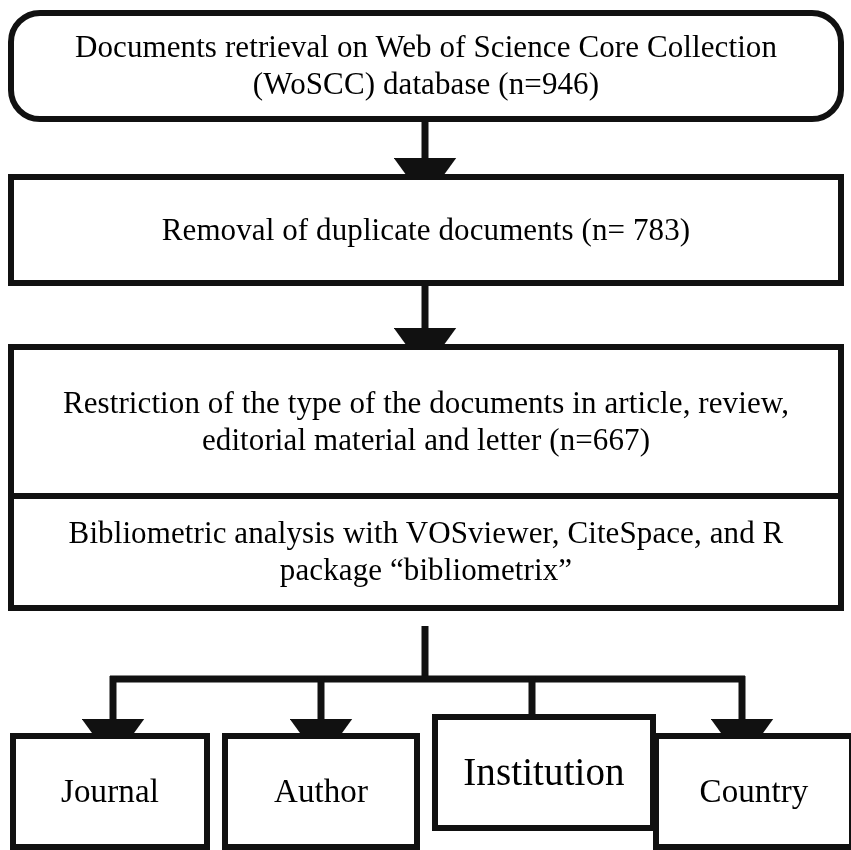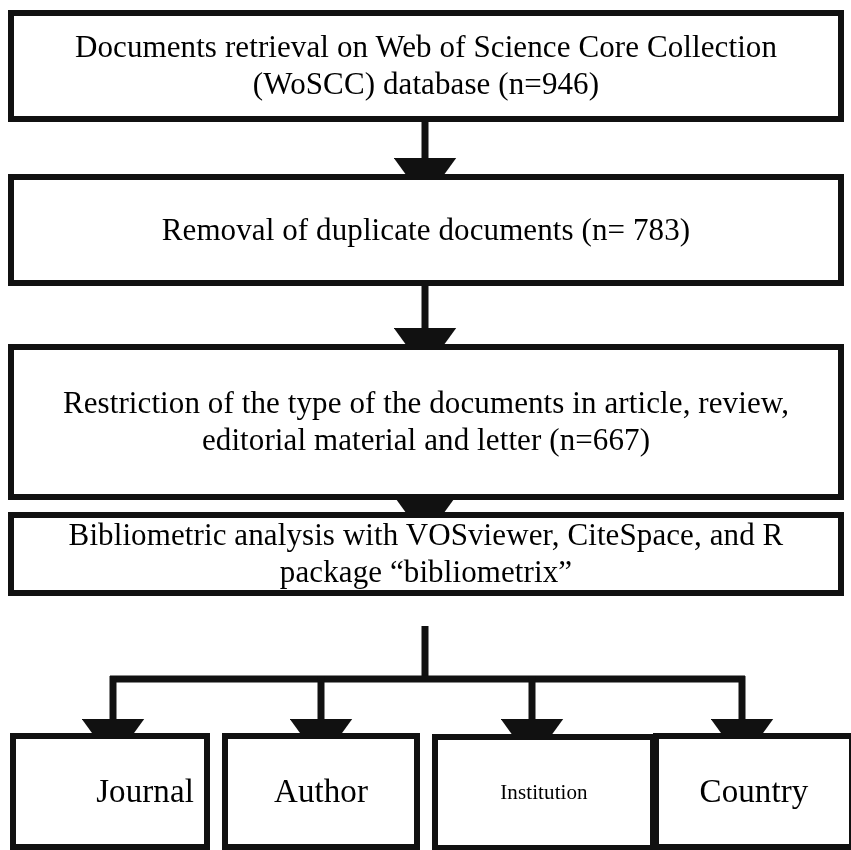--- a/index.html
+++ b/index.html
@@ -35,42 +35,43 @@
   .node .node-text {
     display: block;
     width: 100%;
     font-weight: 400;
     letter-spacing: 0.1px;
   }
   
   #node-retrieval {
     left: 8px;  top: 10px;  width: 836px;  height: 112px;
     font-size: 31px;
+    border-radius: 32px;
   }
   #node-dedup {
     left: 8px;  top: 174px; width: 836px;  height: 112px;
     font-size: 31px;
   }
   #node-restriction {
     left: 8px;  top: 344px; width: 836px;  height: 156px;
     font-size: 31px;
   }
   #node-analysis {
-    left: 8px;  top: 512px; width: 836px;  height: 84px;
+    left: 8px;  top: 493px; width: 836px;  height: 118px;
     font-size: 31px;
   }
   
   #node-journal {
-    left: 10px;  top: 733px; width: 200px; height: 117px; font-size: 33px; text-align: right;
+    left: 10px;  top: 733px; width: 200px; height: 117px; font-size: 33px;
   }
   #node-author {
     left: 222px; top: 733px; width: 198px; height: 117px; font-size: 33px; justify-content: flex-end;
   }
   #node-institution {
-    left: 432px; top: 734px; width: 224px; height: 117px; font-size: 21px;
+    left: 432px; top: 714px; width: 224px; height: 117px; font-size: 39px;
   }
   #node-country {
     left: 641px; top: 733px; width: 202px; height: 117px; font-size: 33px; margin-left: 12px;
   }
   
   #connectors {
     position: absolute;
     left: 0; top: 0;
     width: 851px; height: 850px;
     pointer-events: none;

